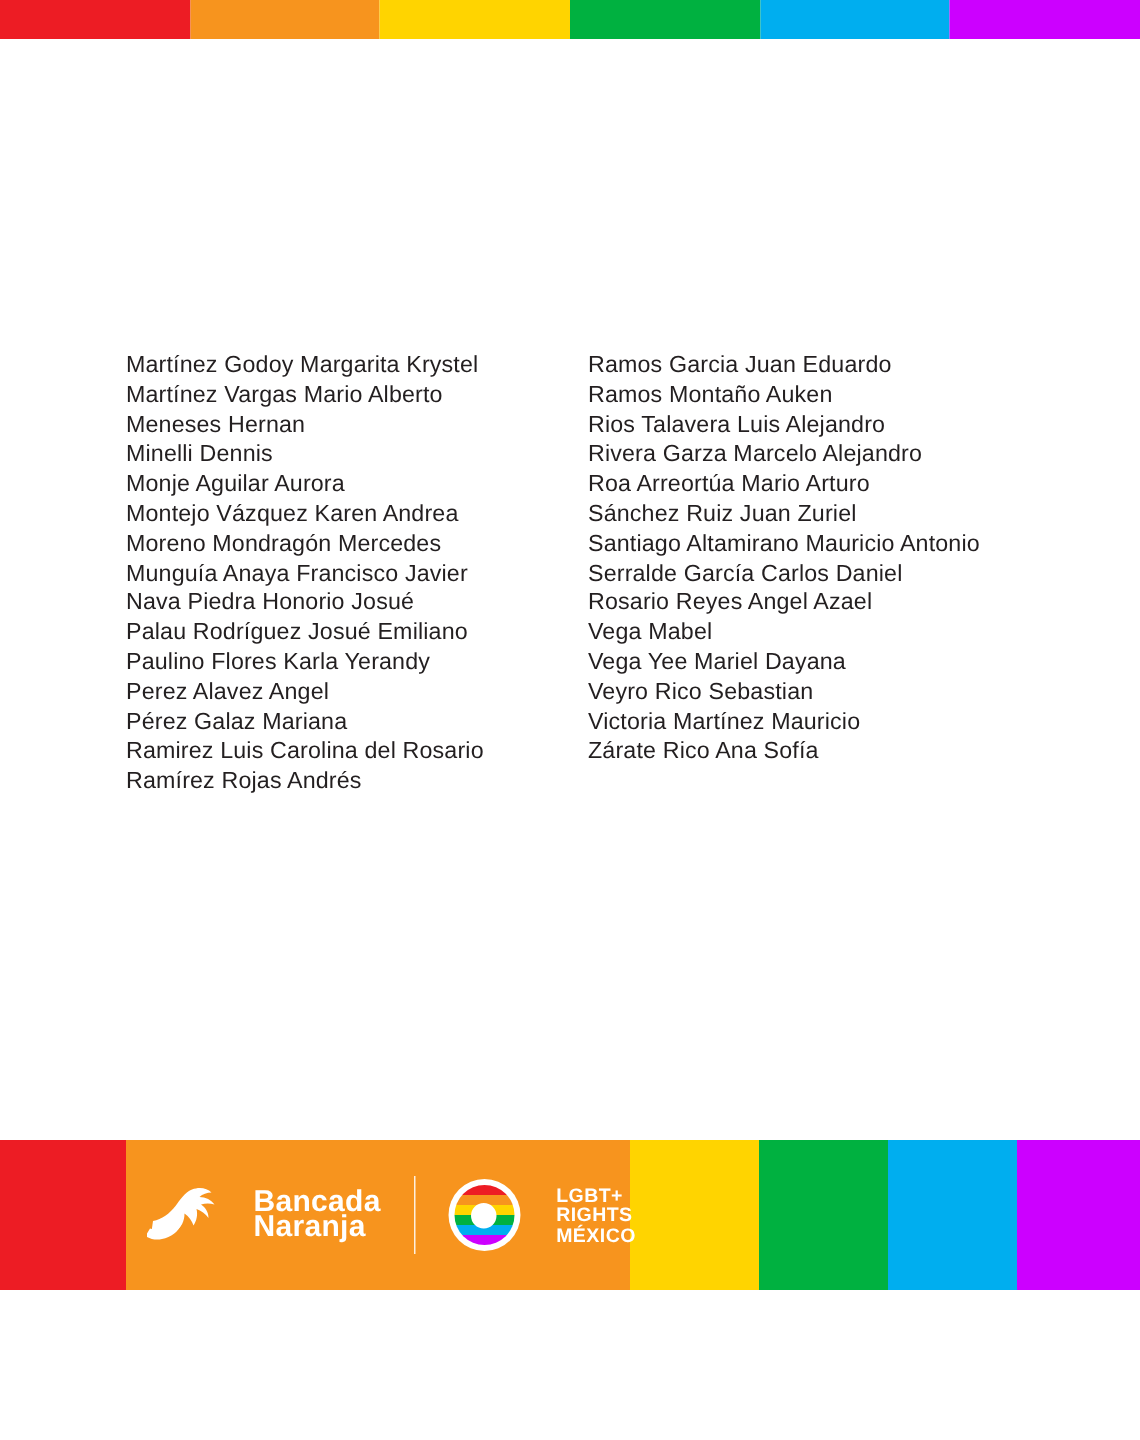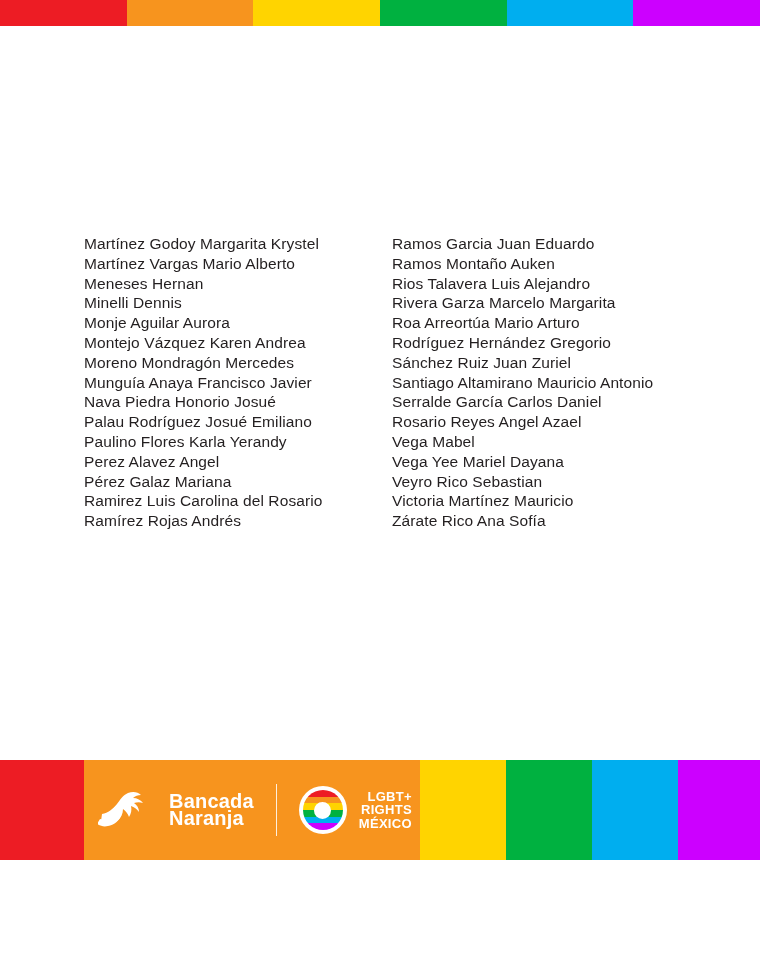--- a/index.html
+++ b/index.html
@@ -110,22 +110,21 @@
   }
   .divider {
     width: 1px;
     height: 52px;
     background: rgba(255,255,255,0.85);
     margin: 0 6px;
   }
   .lgbt-logo {
     display: flex;
     align-items: center;
-    gap: 12px;
-    text-align: right;
+    gap: 24px;
   }
   .lgbt-mark {
     width: 48px;
     height: 48px;
     border-radius: 50%;
     background: #ffffff;
     display: flex;
     align-items: center;
     justify-content: center;
     position: relative;
@@ -192,23 +191,22 @@
       <div class="name-item">Perez Alavez Angel</div>
       <div class="name-item">Pérez Galaz Mariana</div>
       <div class="name-item">Ramirez Luis Carolina del Rosario</div>
       <div class="name-item">Ramírez Rojas Andrés</div>
     </div>
 
     <div class="names-column">
       <div class="name-item">Ramos Garcia Juan Eduardo</div>
       <div class="name-item">Ramos Montaño Auken</div>
       <div class="name-item">Rios Talavera Luis Alejandro</div>
-      <div class="name-item">Rivera Garza Marcelo Margarita</div>
+      <div class="name-item">Rivera Garza Marcelo Alejandro</div>
       <div class="name-item">Roa Arreortúa Mario Arturo</div>
-      <div class="name-item">Rodríguez Hernández Gregorio</div>
       <div class="name-item">Sánchez Ruiz Juan Zuriel</div>
       <div class="name-item">Santiago Altamirano Mauricio Antonio</div>
       <div class="name-item">Serralde García Carlos Daniel</div>
       <div class="name-item">Rosario Reyes Angel Azael</div>
       <div class="name-item">Vega Mabel</div>
       <div class="name-item">Vega Yee Mariel Dayana</div>
       <div class="name-item">Veyro Rico Sebastian</div>
       <div class="name-item">Victoria Martínez Mauricio</div>
       <div class="name-item">Zárate Rico Ana Sofía</div>
     </div>

